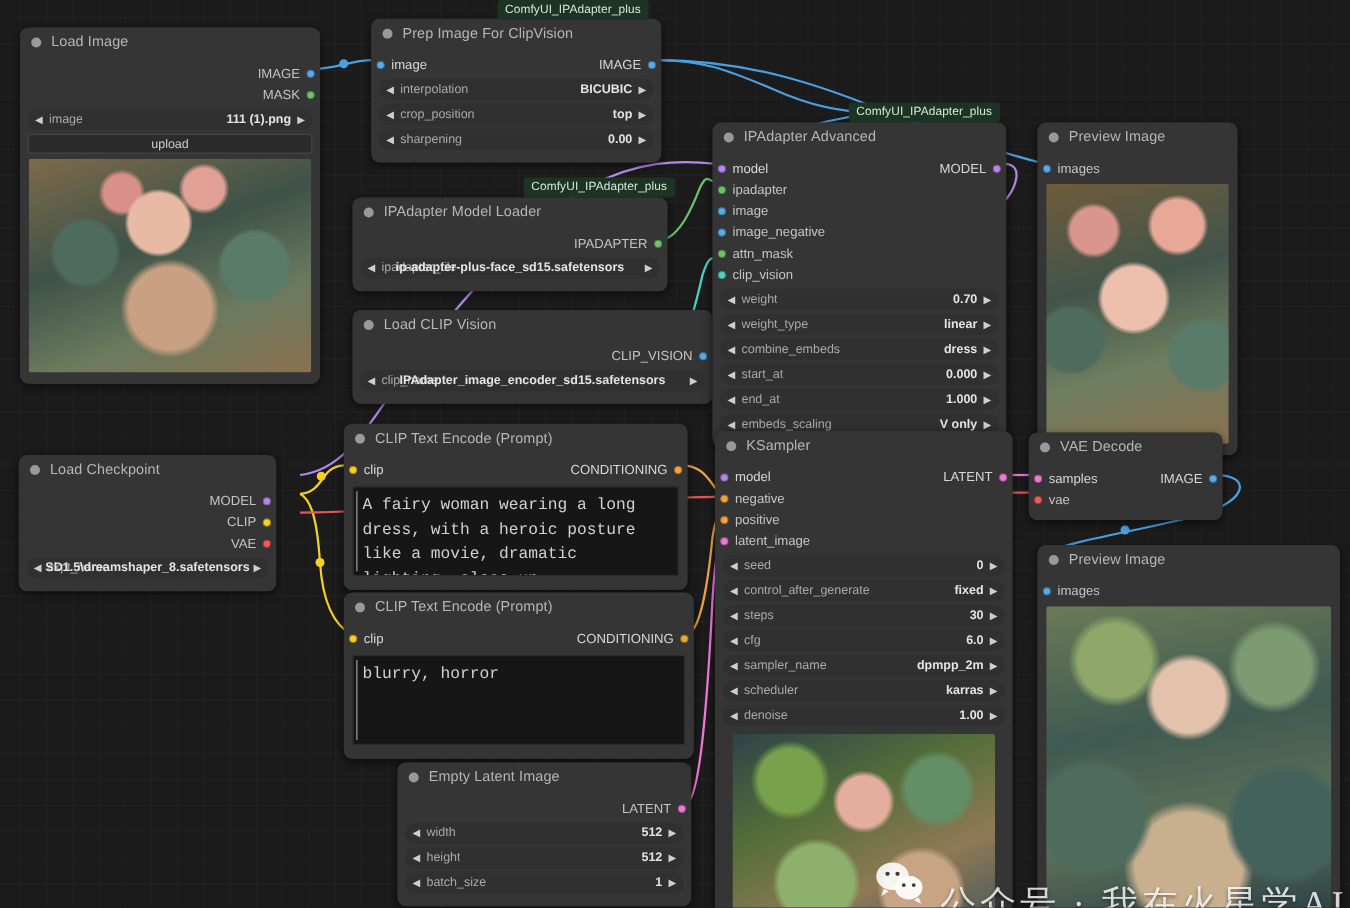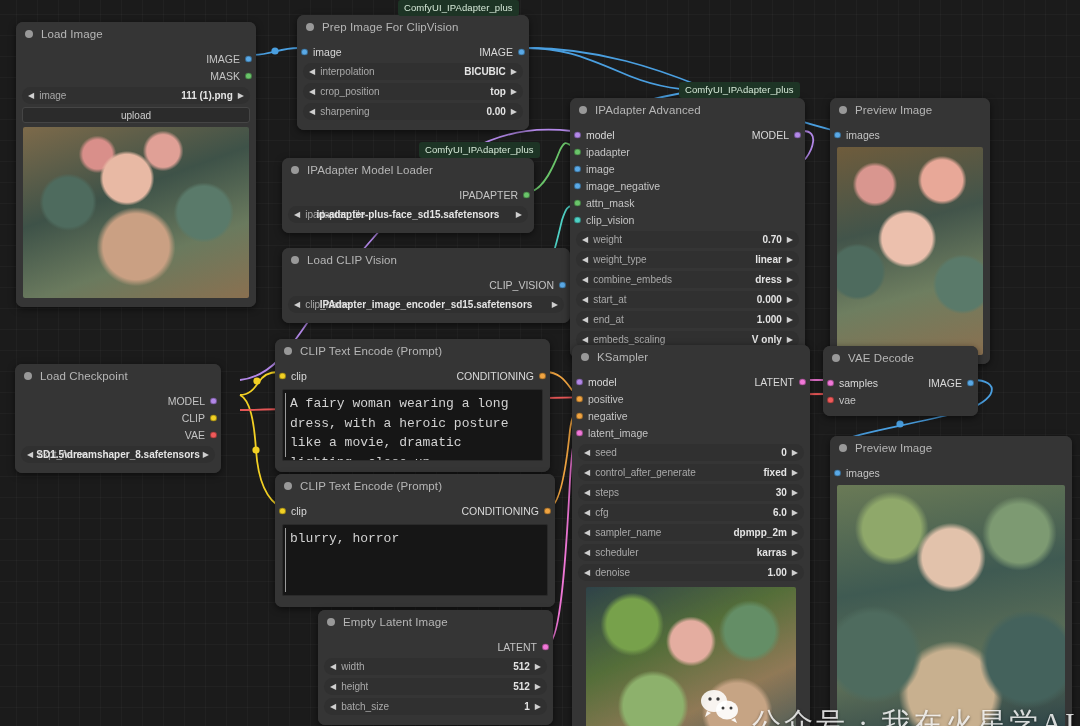--- a/index.html
+++ b/index.html
@@ -474,25 +474,25 @@
     </div>
     <div class="node-body">
       <div class="slot-row both">
         <span class="dot left" style="background:#b388e8"></span>
         <span>model</span>
         <span>LATENT</span>
         <span class="dot right" style="background:#f178d8"></span>
       </div>
       <div class="slot-row slot-in">
         <span class="dot left" style="background:#f0a441"></span>
+        <span>negative</span>
+      </div>
+      <div class="slot-row slot-in">
+        <span class="dot left" style="background:#f0a441"></span>
         <span>positive</span>
-      </div>
-      <div class="slot-row slot-in">
-        <span class="dot left" style="background:#f0a441"></span>
-        <span>negative</span>
       </div>
       <div class="slot-row slot-in">
         <span class="dot left" style="background:#f178d8"></span>
         <span>latent_image</span>
       </div>
       <div class="widget">
         <span class="arrow">◀</span>
         <span class="wlabel">seed</span>
         <span class="wval">0</span>
         <span class="arrow">▶</span>

